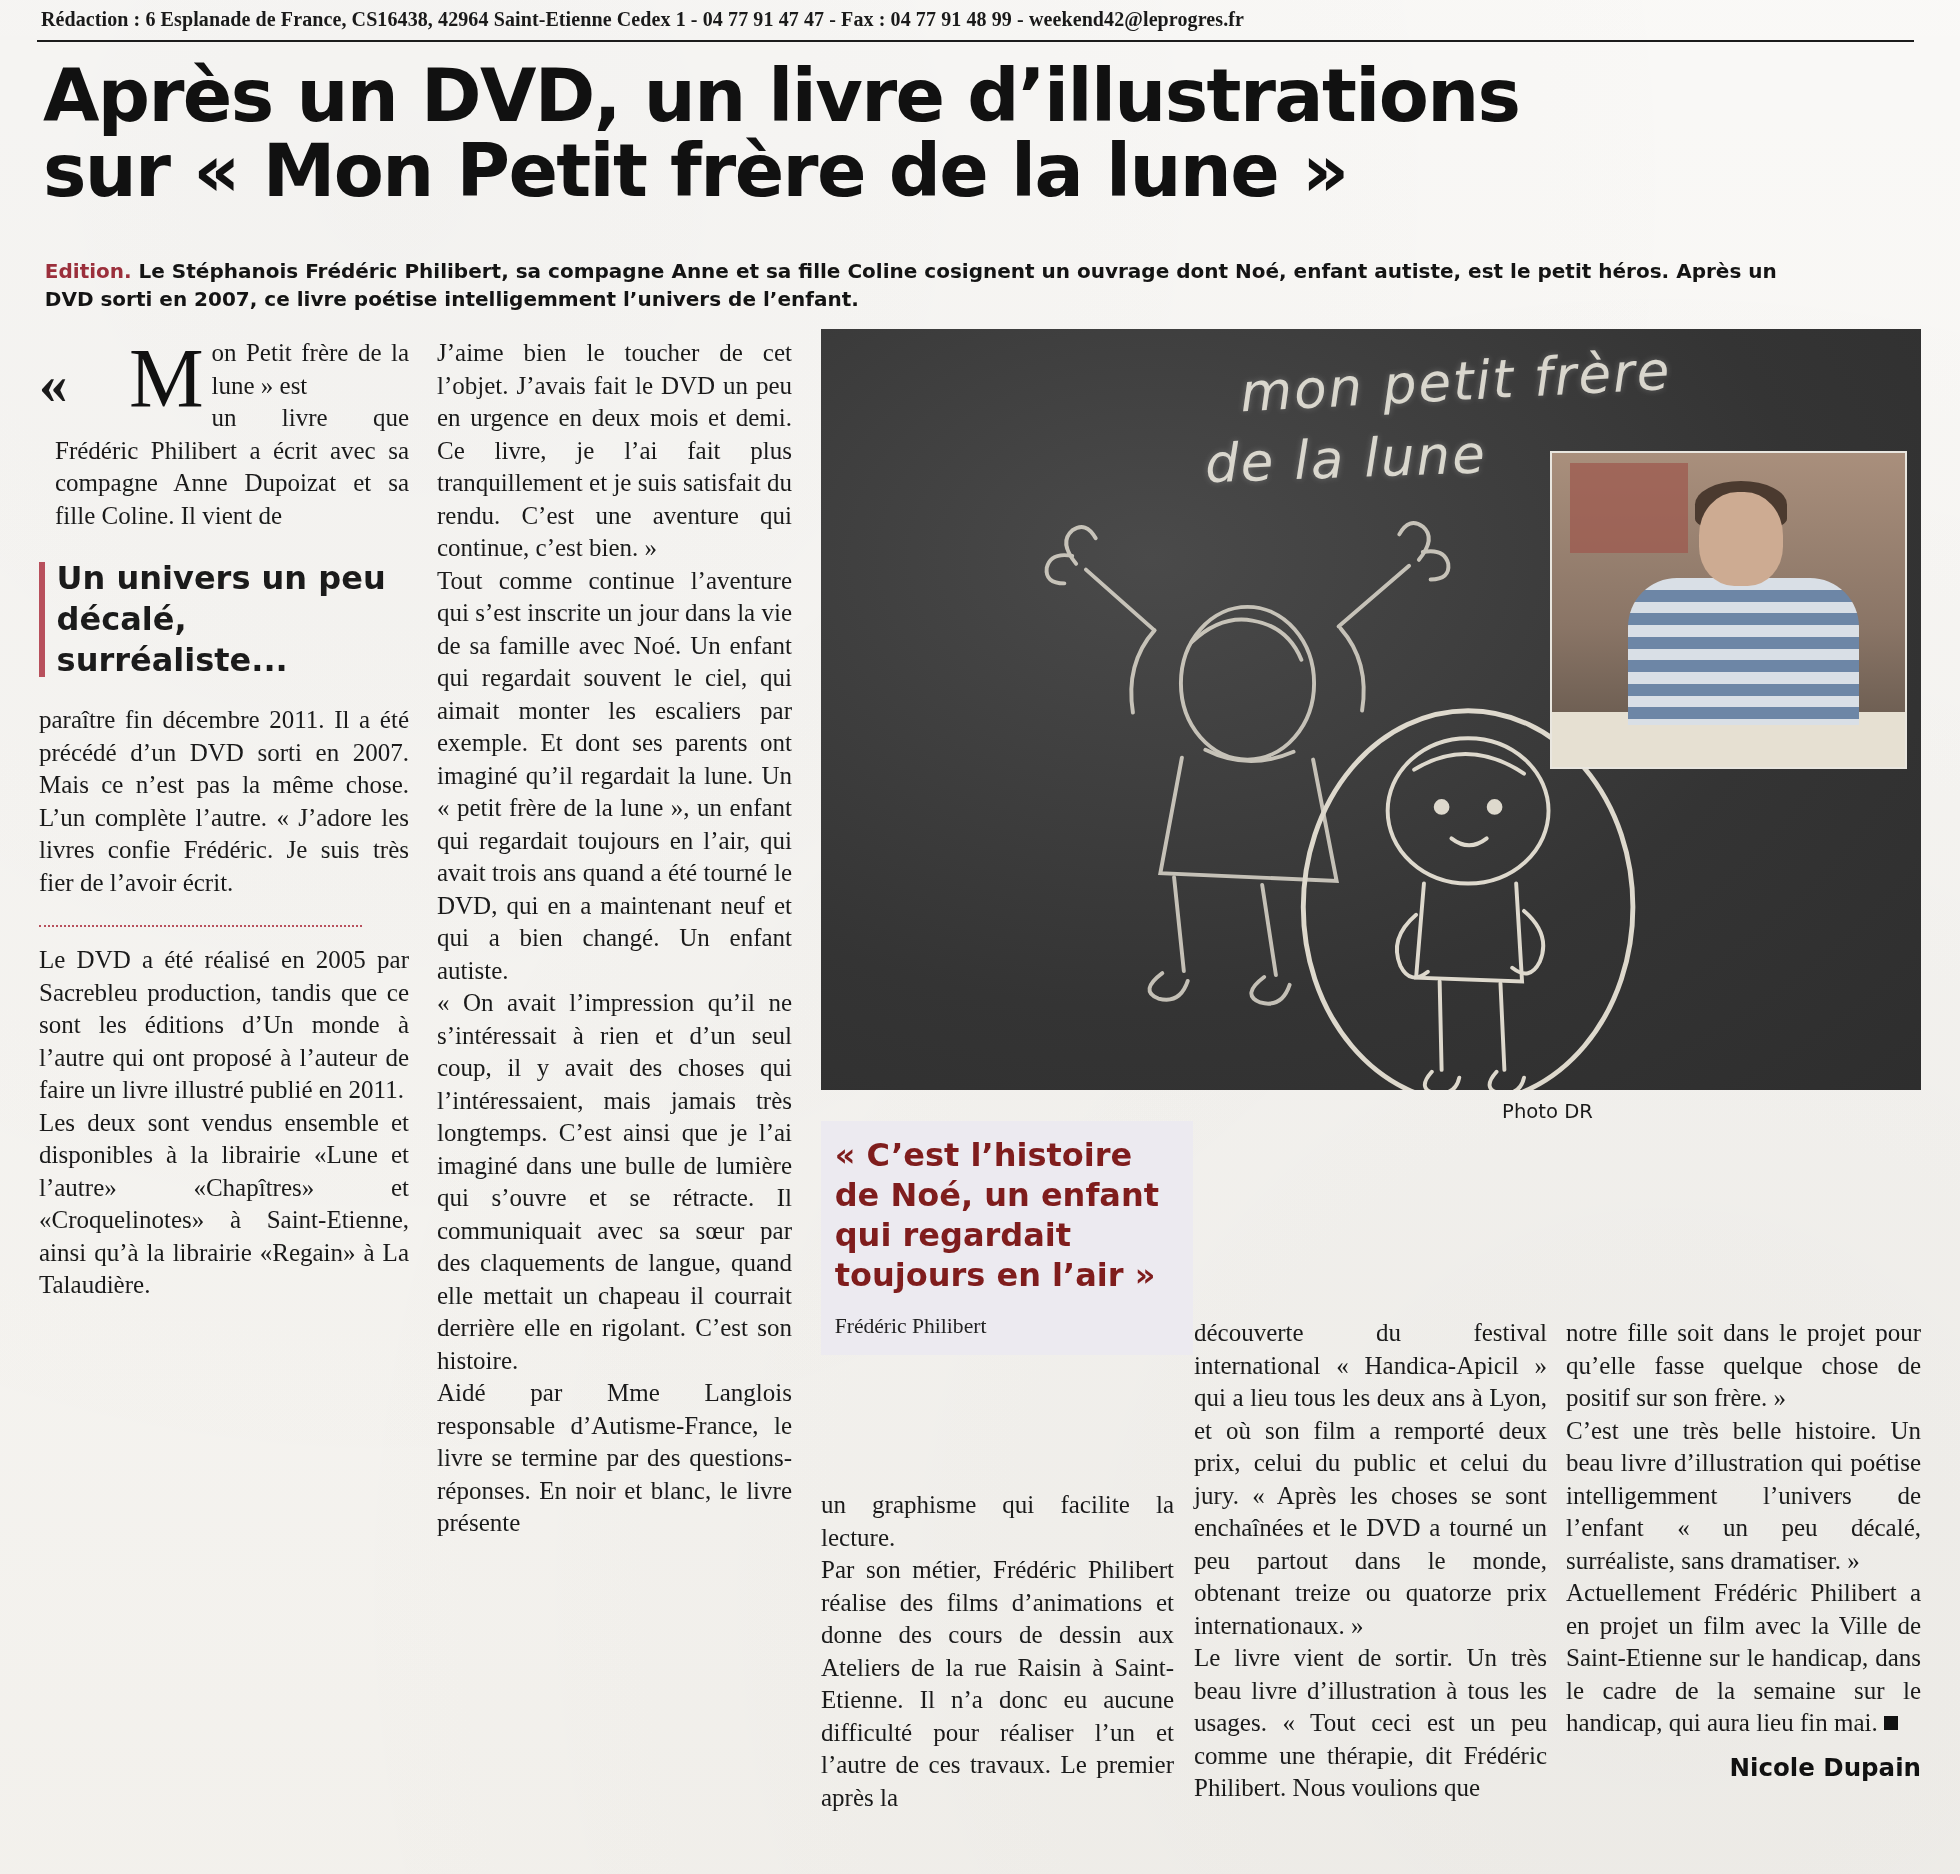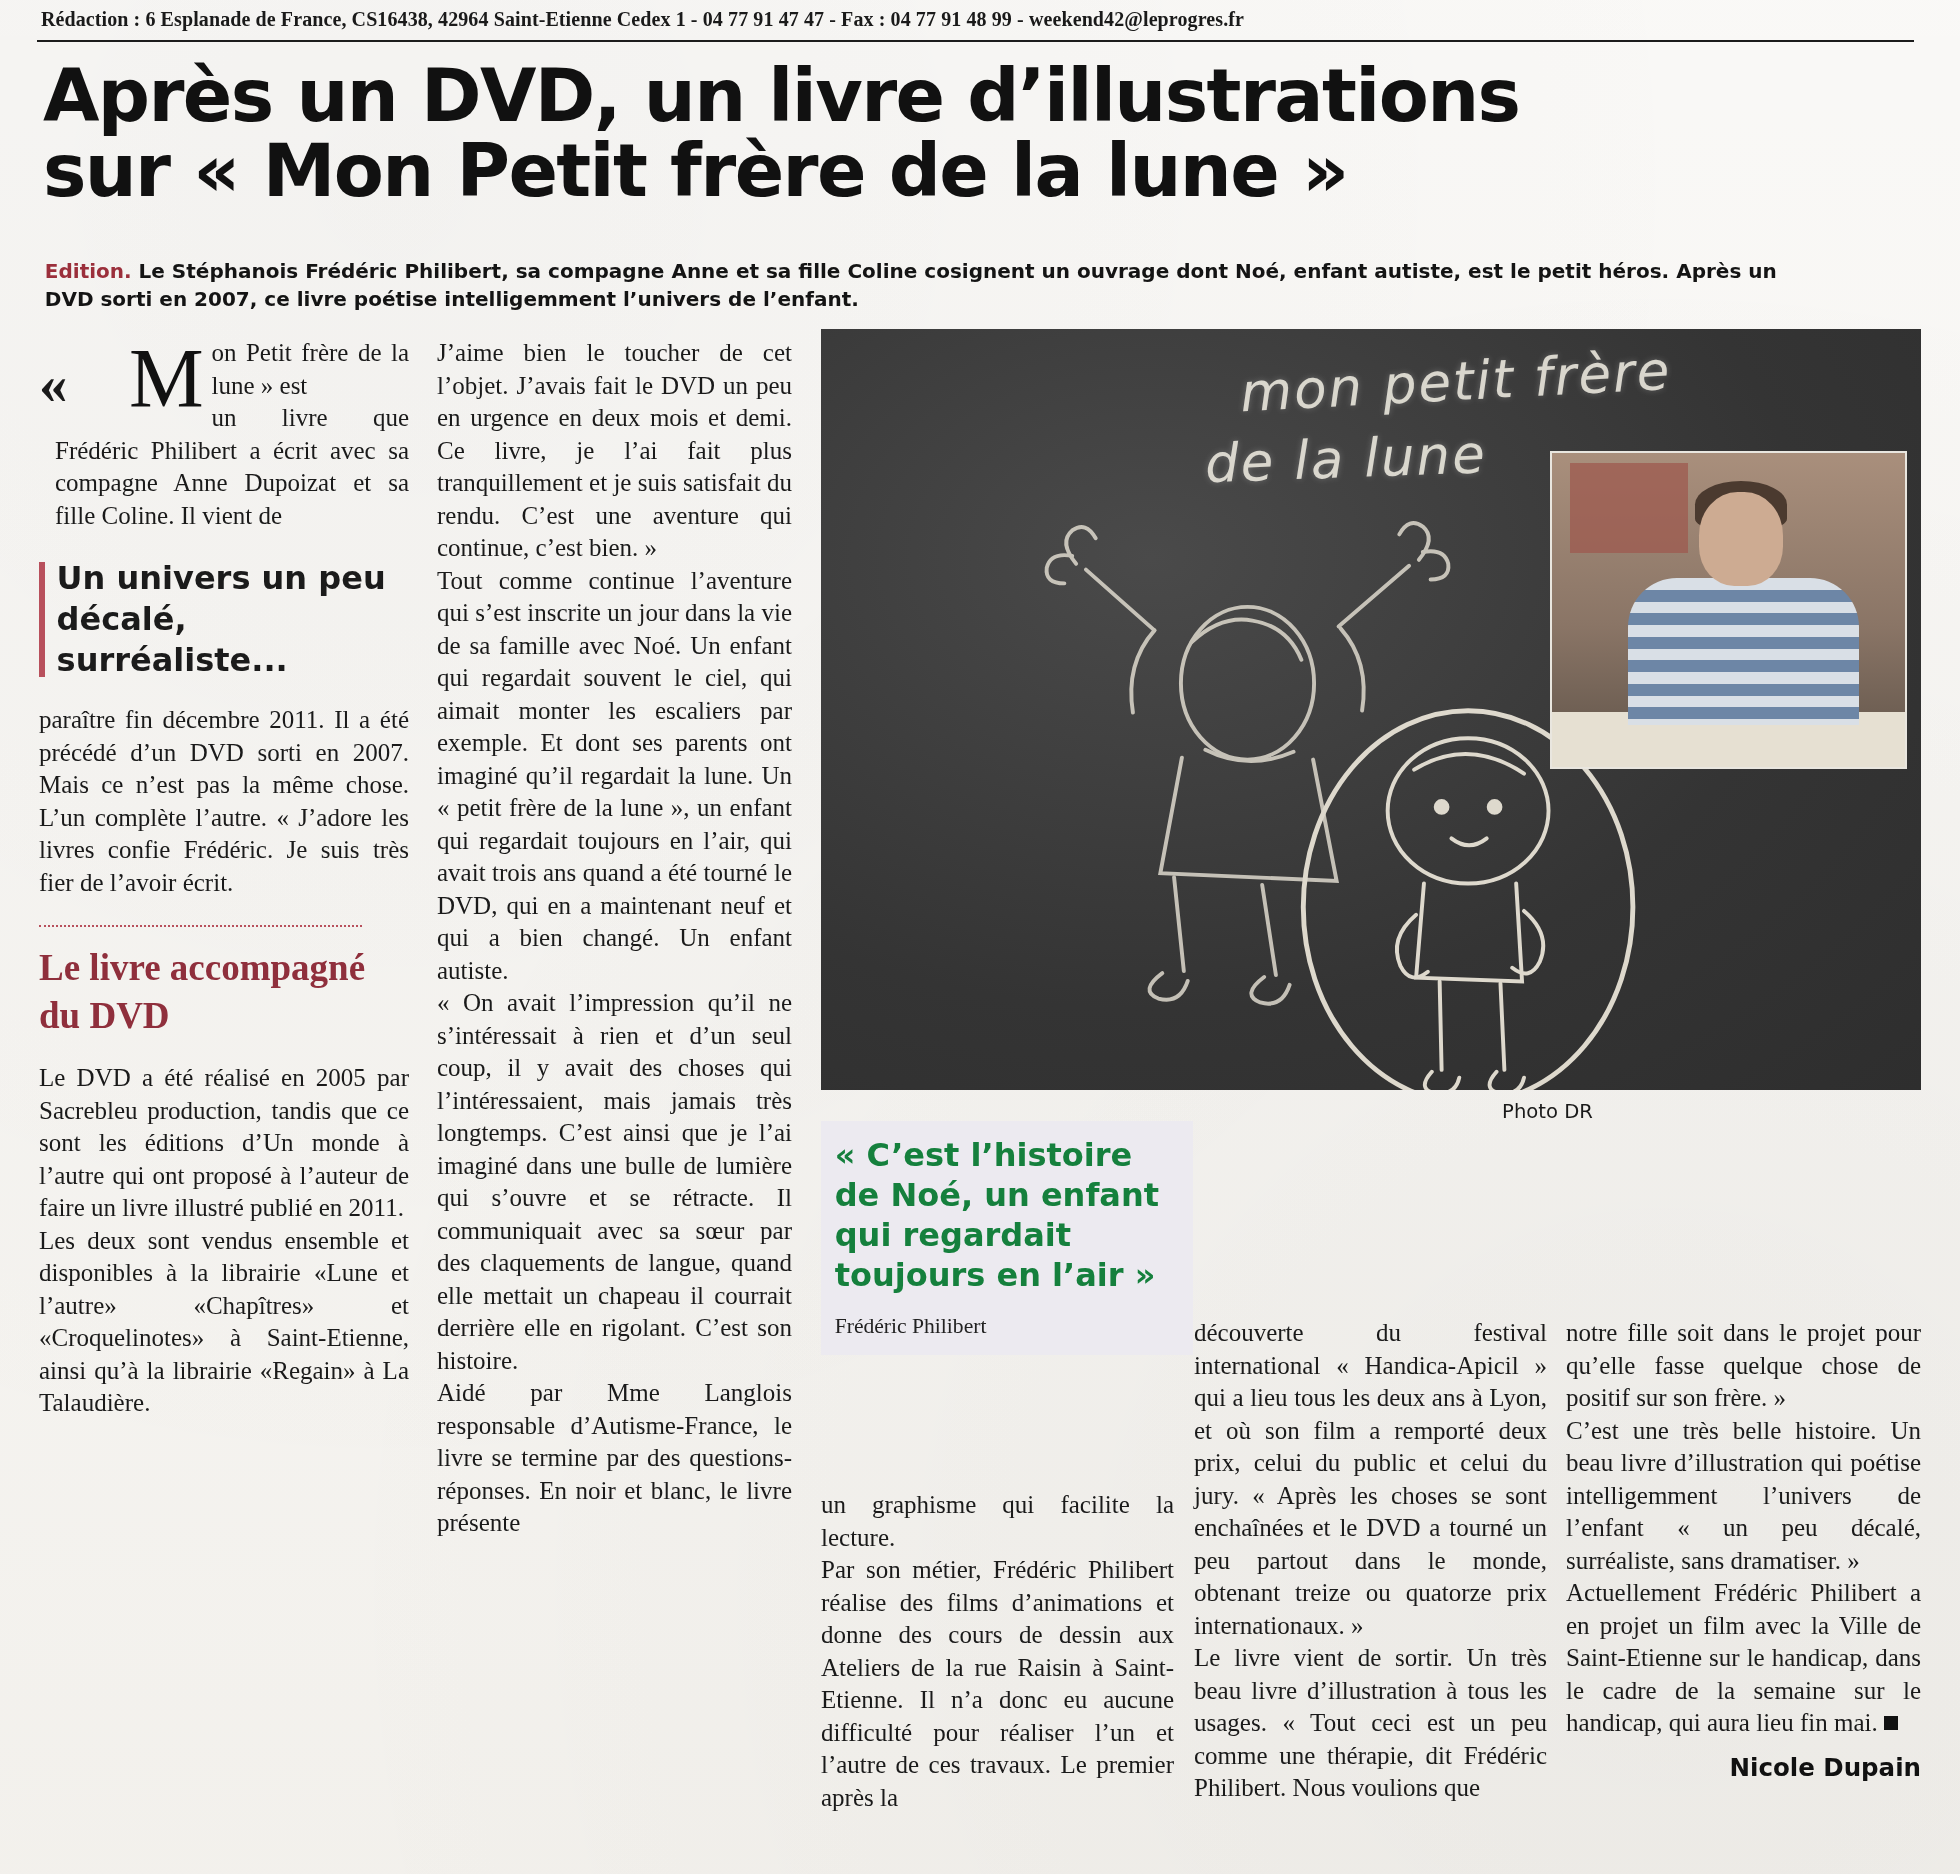--- a/index.html
+++ b/index.html
@@ -278,21 +278,21 @@
     top: 784px;
     width: 345px;
     background: #eceaf0;
     padding: 13.7px 13.7px 15.7px 13.7px;
   }
   .pq-text {
     font-family: "DejaVu Sans", sans-serif;
     font-weight: bold;
     font-size: 32px;
     line-height: 1.25;
-    color: #15803d;
+    color: #7f1d1d;
   }
   .pq-attr {
     font-family: "Liberation Serif", serif;
     font-size: 21.6px;
     color: #222;
     margin-top: 19px;
   }
   .signature {
     font-family: "DejaVu Sans", sans-serif;
     font-weight: bold;
@@ -340,21 +340,20 @@
             <div class="lead-lines">on Petit frère de la lune » est</div>
             <div class="lead-rest">un livre que Frédéric Philibert a écrit avec sa compagne Anne Dupoizat et sa fille Coline. Il vient de</div>
           </div>
         </div>
 
         <div class="subhead">Un univers un peu décalé, surréaliste...</div>
 
         <p class="body">paraître fin décembre 2011. Il a été précédé d’un DVD sorti en 2007. Mais ce n’est pas la même chose. L’un complète l’autre. « J’adore les livres confie Frédéric. Je suis très fier de l’avoir écrit.</p>
 
         <div class="dotted-rule"></div>
-        <div class="subhead2">Le livre accompagné du DVD</div>
 
         <p class="body">Le DVD a été réalisé en 2005 par Sacrebleu production, tandis que ce sont les éditions d’Un monde à l’autre qui ont proposé à l’auteur de faire un livre illustré publié en 2011.</p>
         <p class="body">Les deux sont vendus ensemble et disponibles à la librairie «Lune et l’autre» «Chapîtres» et «Croquelinotes» à Saint-Etienne, ainsi qu’à la librairie «Regain» à La Talaudière.</p>
       </div>
 
       <div class="col col2">
         <p class="body">J’aime bien le toucher de cet l’objet. J’avais fait le DVD un peu en urgence en deux mois et demi. Ce livre, je l’ai fait plus tranquillement et je suis satisfait du rendu. C’est une aventure qui continue, c’est bien. »</p>
         <p class="body">Tout comme continue l’aventure qui s’est inscrite un jour dans la vie de sa famille avec Noé. Un enfant qui regardait souvent le ciel, qui aimait monter les escaliers par exemple. Et dont ses parents ont imaginé qu’il regardait la lune. Un « petit frère de la lune », un enfant qui regardait toujours en l’air, qui avait trois ans quand a été tourné le DVD, qui en a maintenant neuf et qui a bien changé. Un enfant autiste.</p>
         <p class="body">« On avait l’impression qu’il ne s’intéressait à rien et d’un seul coup, il y avait des choses qui l’intéressaient, mais jamais très longtemps. C’est ainsi que je l’ai imaginé dans une bulle de lumière qui s’ouvre et se rétracte. Il communiquait avec sa sœur par des claquements de langue, quand elle mettait un chapeau il courrait derrière elle en rigolant. C’est son histoire.</p>
         <p class="body">Aidé par Mme Langlois responsable d’Autisme-France, le livre se termine par des questions-réponses. En noir et blanc, le livre présente</p>

